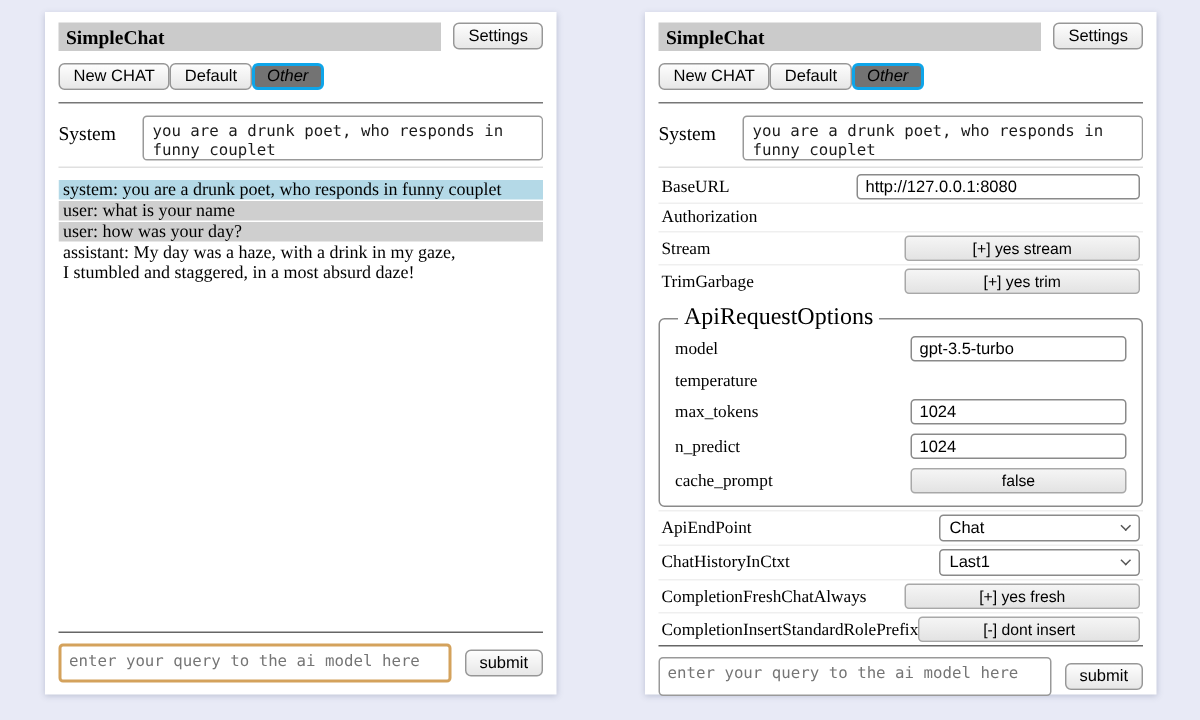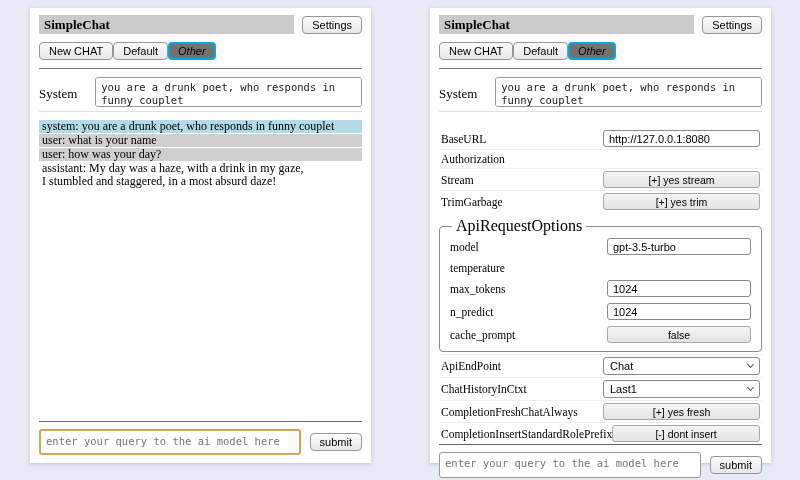--- a/index.html
+++ b/index.html
@@ -18,21 +18,21 @@
     background:#ffffff;
     box-shadow:0 1px 4px rgba(60,70,110,0.25);
     display:flex;
     flex-direction:column;
     padding:7px 9px 8px 9px;
   }
   #left-panel  { left:30px; }
   #right-panel { left:430px; }
 
   
-  .titlebar-row { display:flex; align-items:flex-end; gap:8px; }
+  .titlebar-row { display:flex; align-items:flex-start; gap:8px; }
   .titlebar {
     flex:1; background:#cbcbcb; color:#000;
     font-weight:bold; font-size:13px; padding:2px 5px; line-height:15px;
   }
   button.std {
     font-family:"Liberation Sans", sans-serif;
     font-size:11px; color:#000;
     background:linear-gradient(#fdfdfd,#e7e7e7);
     border:1px solid #979797; border-radius:4px;
     padding:2px 9px; cursor:pointer; white-space:nowrap;
@@ -41,63 +41,63 @@
   button.tab-active {
     background:#737373;
     border:2px solid #0ea5e9;
     padding:1px 8px;
     font-style:italic;
   }
   hr.sep   { border:none; border-top:1px solid #777; margin:8px 0 5px 0; }
   hr.faint { border:none; border-top:1px solid #e0e0e0; margin:4px 0 0 0; }
 
   
-  .system-row { display:flex; gap:18px; margin-top:3px; align-items:center; }
+  .system-row { display:flex; gap:18px; margin-top:3px; align-items:flex-start; }
   .system-label { font-size:13px; padding-top:4px; }
   textarea.system {
     flex:1; height:30px; resize:none;
     border:1px solid #999; border-radius:3px;
     font-family:"DejaVu Sans Mono", monospace;
     font-size:10.5px; line-height:13px; color:#1a1a1a; padding:3px 5px;
     outline:none;
   }
 
   
   .chat-area { margin-top:8px; flex:1; overflow:hidden; }
   .msg {
     font-size:12px; line-height:13px; padding:0 3px; margin-bottom:1px;
     white-space:pre-line; color:#000;
   }
   .msg.system    { background:#b4d9e7; }
   .msg.user      { background:#cfcfcf; }
   .msg.assistant { background:#ffffff; }
 
   
-  .settings { margin-top:16px; }
+  .settings { margin-top:2px; }
   .setting-row {
     display:flex; justify-content:space-between; align-items:center;
     padding:2px 2px; border-top:1px solid #efefef; min-height:19px;
   }
   .setting-row:first-child { border-top:none; }
   .setting-label { font-size:11.5px; white-space:nowrap; }
   .ctl { width:157px; flex:none; }
   input.text {
     height:17px; border:1px solid #8a8a8a; border-radius:3px;
     font-family:"Liberation Sans", sans-serif; font-size:11px;
-    color:#000; padding:1px 5px; outline:none; width:157px;
+    color:#000; padding:1px 5px; outline:none; width:189px;
   }
   input.text::placeholder { color:#9e9e9e; }
   button.toggle {
     width:157px; height:17px;
     font-family:"Liberation Sans", sans-serif; font-size:10.5px; color:#000;
     background:linear-gradient(#f5f5f5,#e3e3e3);
     border:1px solid #a8a8a8; border-radius:3px; cursor:pointer;
   }
   .select {
-    width:157px; height:18px; background:#fff;
+    width:134px; height:18px; background:#fff;
     border:1px solid #8a8a8a; border-radius:3px;
     display:flex; align-items:center; justify-content:space-between;
     font-family:"Liberation Sans", sans-serif; font-size:11px; color:#000;
     padding:0 6px; cursor:pointer;
   }
   .chev {
     width:5px; height:5px; margin-top:-3px;
     border-right:1.5px solid #555; border-bottom:1.5px solid #555;
     transform:rotate(45deg); flex:none;
   }

